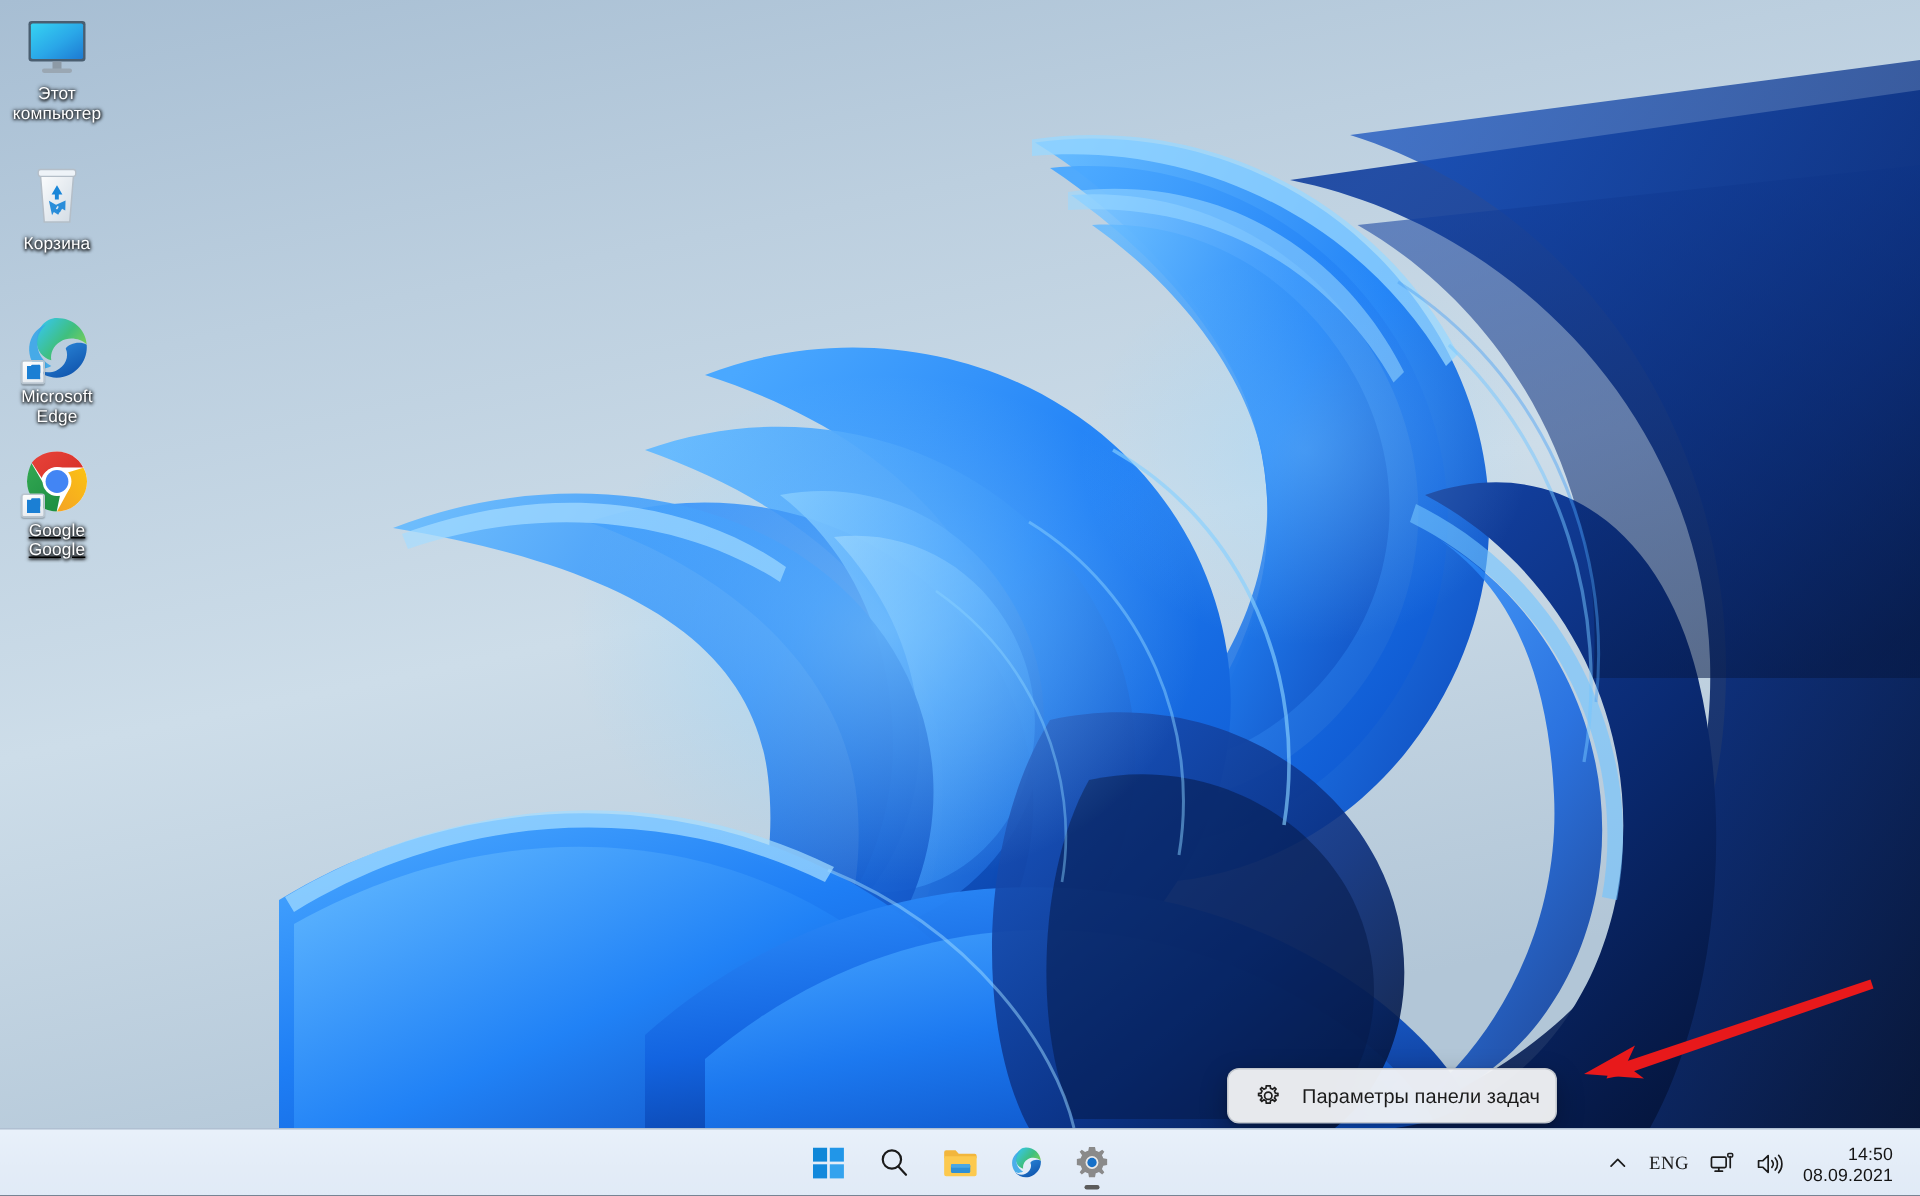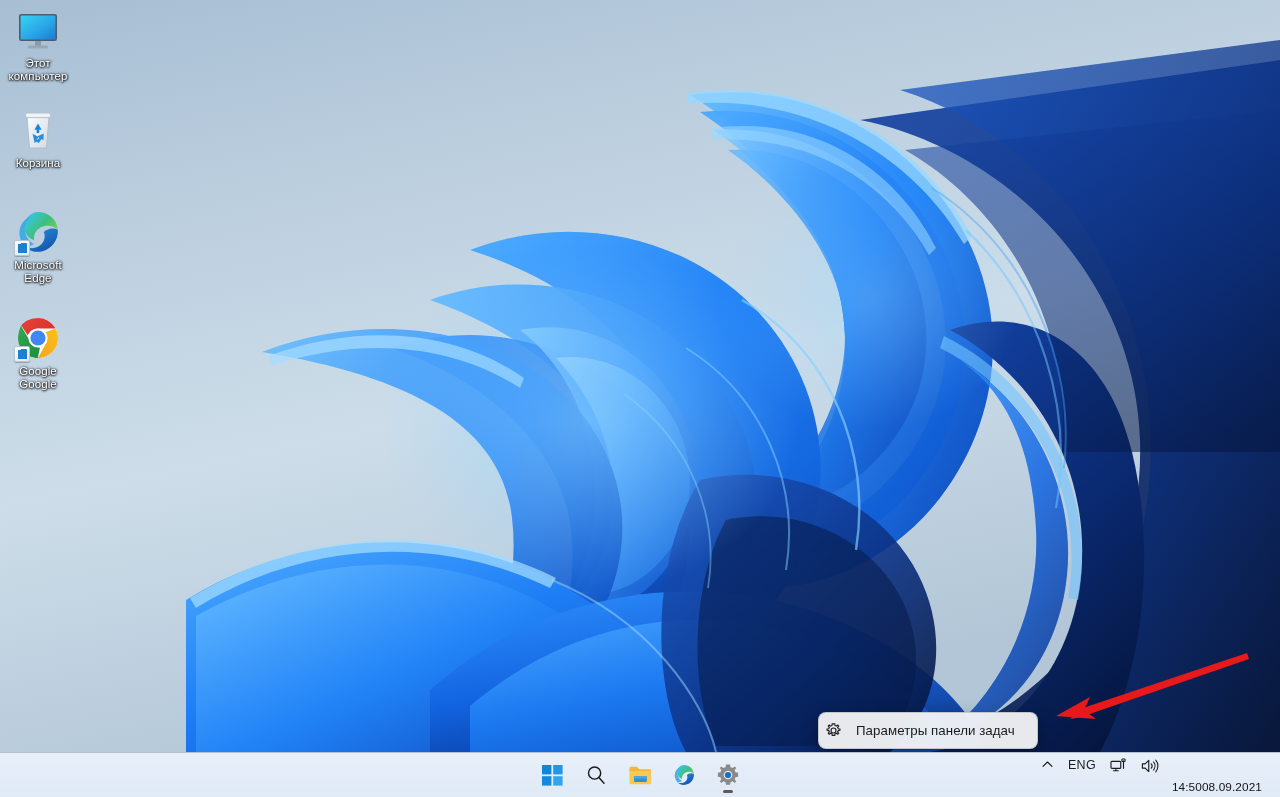--- a/index.html
+++ b/index.html
@@ -48,21 +48,21 @@
   }
   .arrow-svg { position:absolute; left:1px; bottom:1px; }
 
   
   #ctx-menu {
     position:absolute; left:818px; top:712px; width:220px; height:37px;
     background:rgba(249,249,249,.93);
     border:1px solid rgba(190,195,202,.9);
     border-radius:8px;
     box-shadow:0 6px 18px rgba(0,0,0,.28), 0 1px 3px rgba(0,0,0,.18);
-    display:flex; align-items:center; padding:0 6px;
+    display:flex; align-items:center; padding:0 18px;
     backdrop-filter:blur(26px);
   }
   #ctx-menu .m-ico { width:17px; height:17px; margin-right:14px; flex:0 0 auto; }
   #ctx-menu .m-lbl {
     font-size:13.3px; color:#1b1b1b; white-space:nowrap;
     letter-spacing:.05px;
   }
 
   
   #red-arrow { position:absolute; left:1040px; top:640px; pointer-events:none; }
@@ -86,27 +86,27 @@
   }
   .run-dot {
     position:absolute; bottom:2px; left:50%; transform:translateX(-50%);
     width:10px; height:3px; border-radius:2px; background:#5b5b5b;
   }
   #tb-right {
     position:absolute; right:0; top:0; height:45px;
     display:flex; align-items:center; padding-right:8px;
   }
   .tray-btn {
-    height:36px; display:flex; justify-content:center;
+    height:36px; display:flex; align-items:center; justify-content:center;
     border-radius:5px; padding:0 7px; cursor:default;
-    background:transparent; border:none;
+    background:transparent; border:none;font-family:Liberation Serif, serif;
   }
   .tray-lang { font-size:12.5px; color:#1c1c1c; letter-spacing:.3px; }
   #tb-clock {
-    display:flex; flex-direction:row; align-items:flex-end;
+    display:flex; flex-direction:column; align-items:flex-end;
     justify-content:center; padding:0 10px 0 6px; height:36px;
     border-radius:5px; cursor:default; line-height:14px;
   }
   #tb-clock .t, #tb-clock .d {
     font-size:11.8px; color:#141414; letter-spacing:.1px;
   }
 </style>
 </head>
 <body>
 
@@ -285,21 +285,21 @@
           <path d="M4,10 L10,4 M10,4 L5.6,4 M10,4 L10,8.4" stroke="#1b7fd4" stroke-width="1.8" fill="none" stroke-linecap="round"></path>
         </svg>
       </span>
     </div>
     <div class="lbl">
       <span>Microsoft</span><br>
       <span>Edge</span>
     </div>
   </div>
 
-  <div class="desk-icon" style="left:0px; top:314px;">
+  <div class="desk-icon" style="left:0px; top:297px;text-decoration:underline;">
     <div class="glyph">
       <svg width="48" height="48" viewBox="0 0 48 48">
         <defs>
           <linearGradient id="cr" x1="0" y1="0" x2="1" y2="0.6">
             <stop offset="0" stop-color="#e8433a"></stop>
               <stop offset="1" stop-color="#d8332b"></stop>
           </linearGradient>
           <linearGradient id="cg" x1="0" y1="0" x2="0.6" y2="1">
             <stop offset="0" stop-color="#34a853"></stop>
               <stop offset="1" stop-color="#1f9143"></stop>

